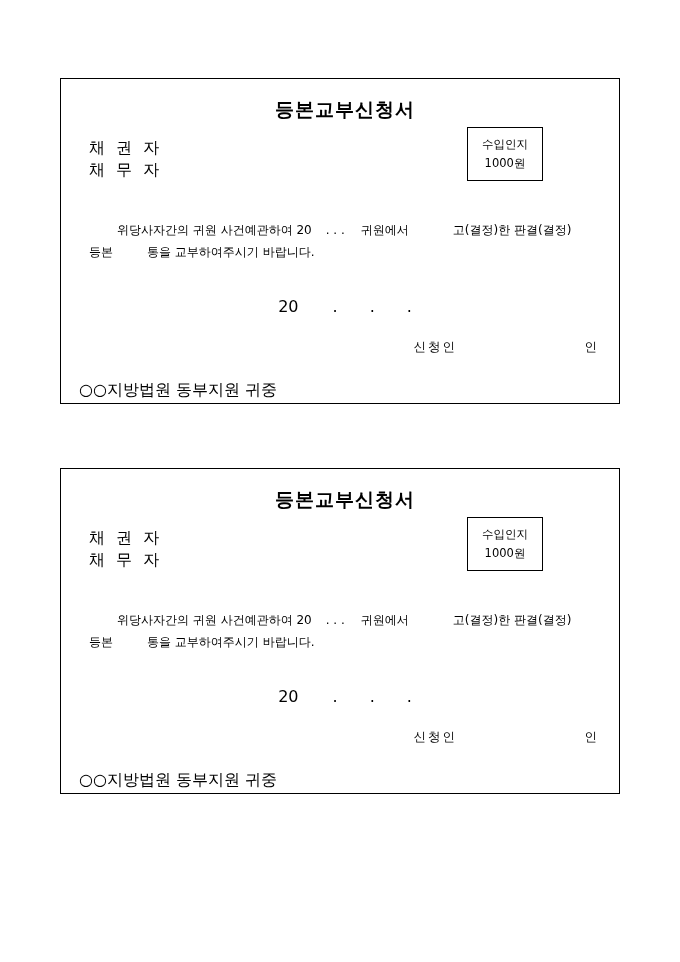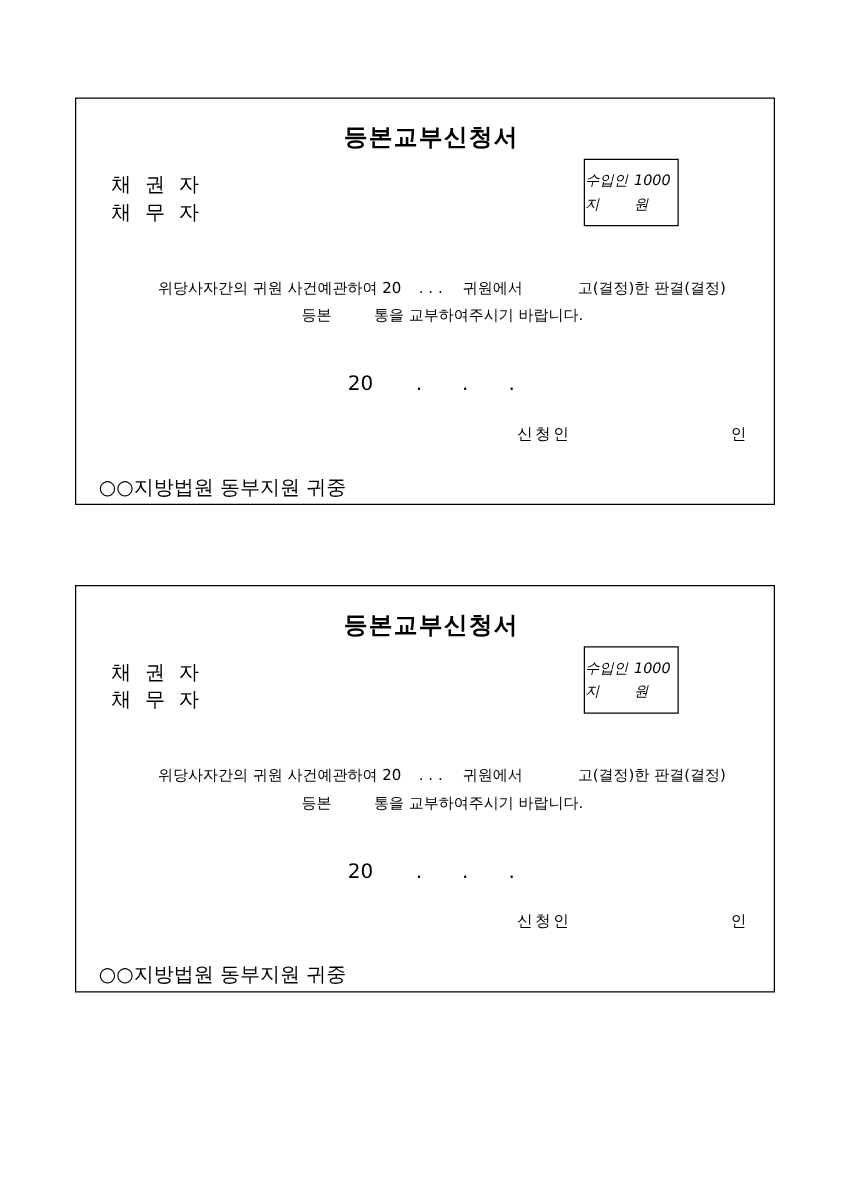--- a/index.html
+++ b/index.html
@@ -56,44 +56,41 @@
 
   .stamp-box {
     position: absolute;
     right: 76px;
     top: 48px;
     width: 76px;
     height: 54px;
     border: 1px solid #000000;
     box-sizing: border-box;
     display: flex;
-    flex-direction: row;
+    flex-direction: column;
     align-items: center;
     justify-content: center;
     font-size: 11.5px;
     line-height: 19px;
-    font-style: italic;
   }
 
   .body-text {
     position: absolute;
     left: 28px;
     right: 29px;
     top: 140px;
     font-size: 12px;
     line-height: 22px;
-    text-align: center;
   }
   .body-line-1 {
     text-indent: 28px;
     white-space: nowrap;
   }
   .body-line-2 {
     white-space: nowrap;
-    margin-left: 29px;
   }
   .gap-sm { display: inline-block; width: 14px; }
   .gap-md { display: inline-block; width: 34px; }
   .gap-lg { display: inline-block; width: 44px; }
   .gap-dot { display: inline-block; width: 16px; }
 
   .date-line {
     position: absolute;
     left: 0;
     right: 0;

